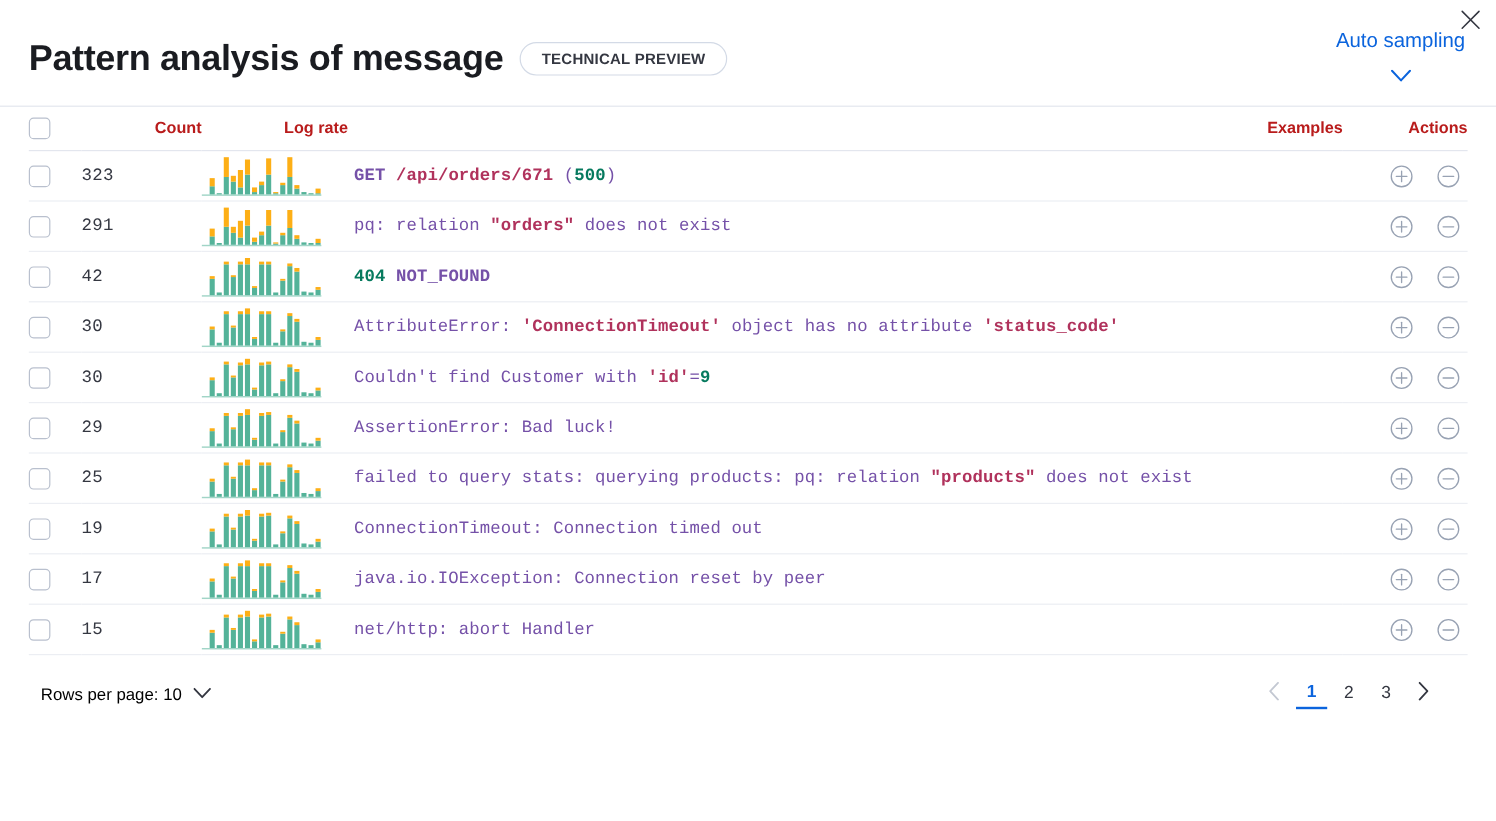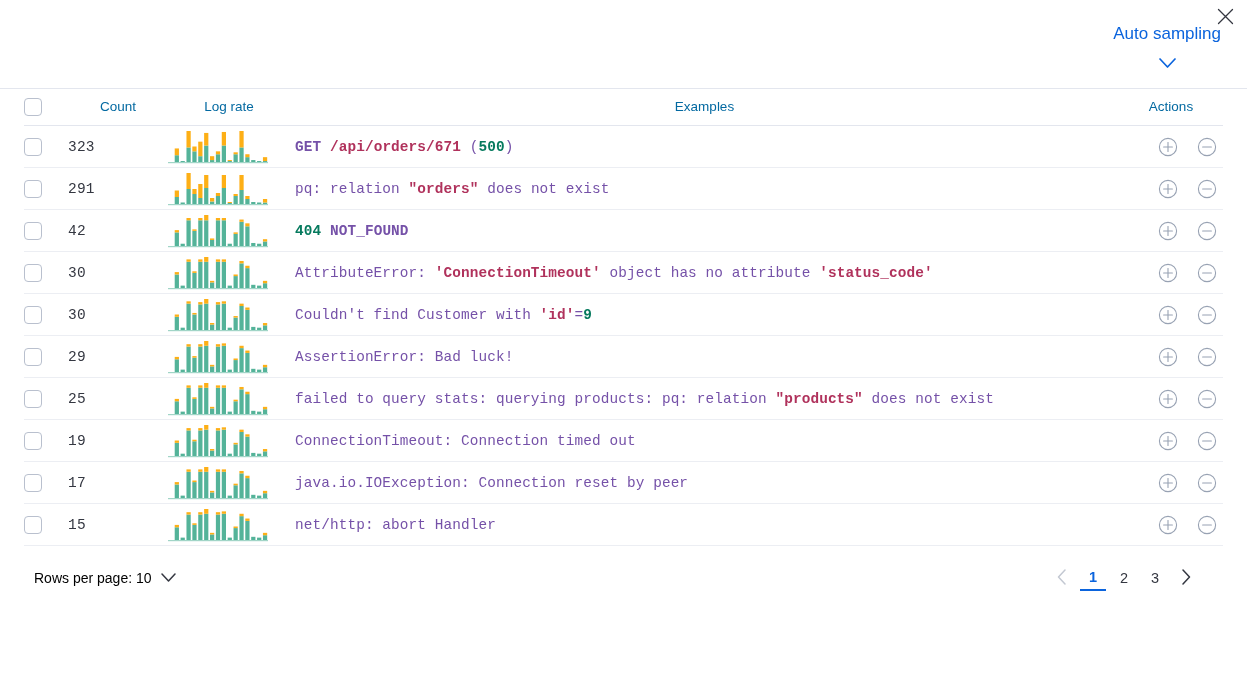--- a/index.html
+++ b/index.html
@@ -94,24 +94,24 @@
     line-height: 22px;
   }
 
   
   table.patterns {
     width: 100%;
     border-collapse: collapse;
     table-layout: fixed;
   }
   table.patterns th {
-    text-align: center;
+    text-align: right;
     font-size: 13.5px;
-    font-weight: 400;
-    color: #0369a1;
+    font-weight: 700;
+    color: #b91c1c;
     padding: 8px 0 9px 0;
     border-bottom: 1px solid #e3e6ee;
     vertical-align: middle;
   }
   table.patterns td {
     border-bottom: 1px solid #eceef3;
     padding: 0;
     vertical-align: middle;
     height: 41px;
   }
@@ -230,20 +230,22 @@
 
   <div class="close-btn">
     <span>
       <svg width="17" height="17" viewBox="0 0 17 17" aria-hidden="true">
         <path d="M1.5 1.5 L15.5 15.5 M15.5 1.5 L1.5 15.5" stroke="#343741" stroke-width="1.3" fill="none" stroke-linecap="round"></path>
       </svg>
     </span>
   </div>
 
   <div class="header-row">
+    <div class="page-title">Pattern analysis of message</div>
+    <div class="tech-badge">TECHNICAL PREVIEW</div>
     <div class="header-spacer"></div>
     <div class="sampling-btn">
       <span>Auto sampling</span>
       <span class="chev">
         <svg width="17" height="11" viewBox="0 0 17 11" aria-hidden="true">
           <path d="M1 1 L8.5 9 L16 1" stroke="#0b64dd" stroke-width="1.7" fill="none" stroke-linecap="round" stroke-linejoin="round"></path>
         </svg>
       </span>
     </div>
   </div>

